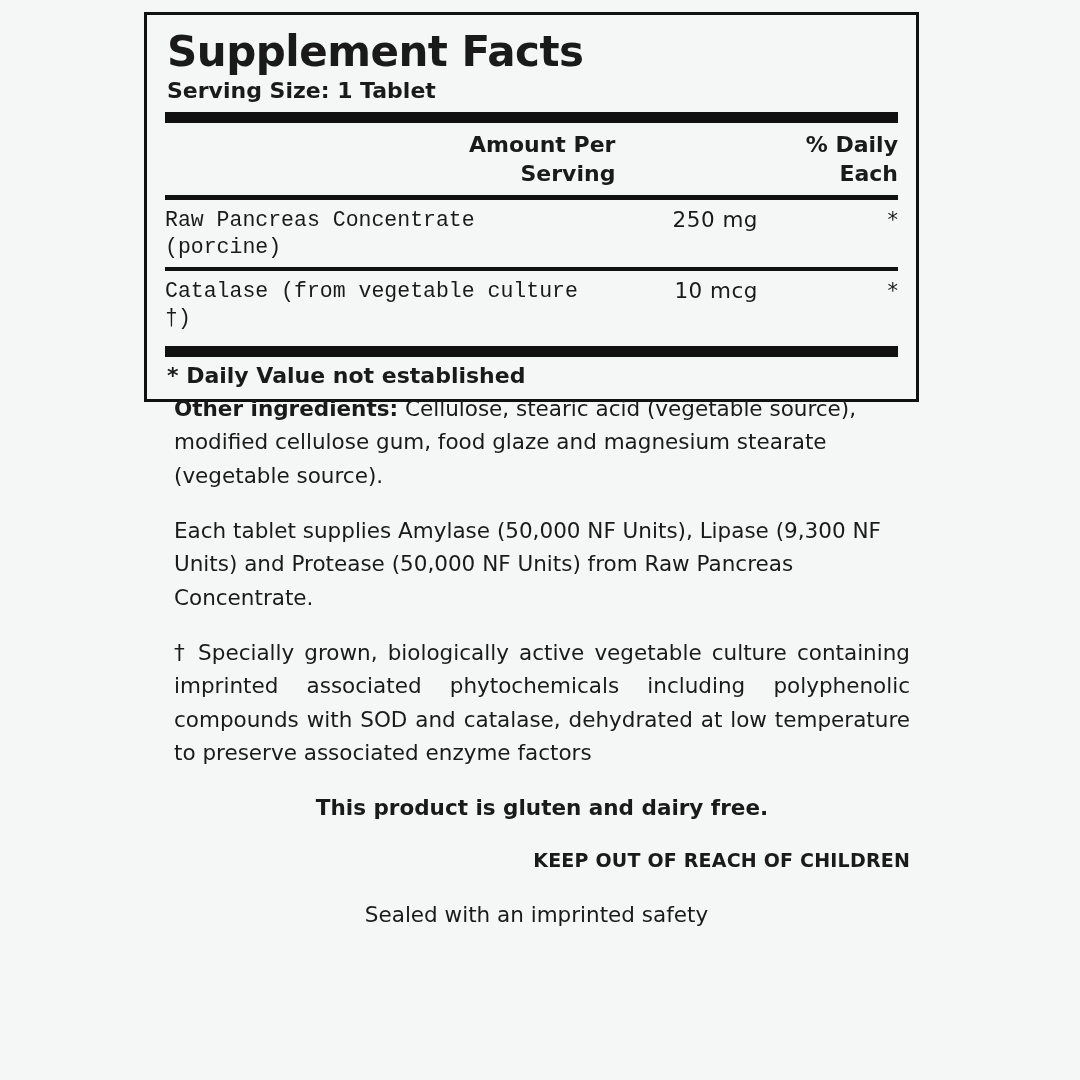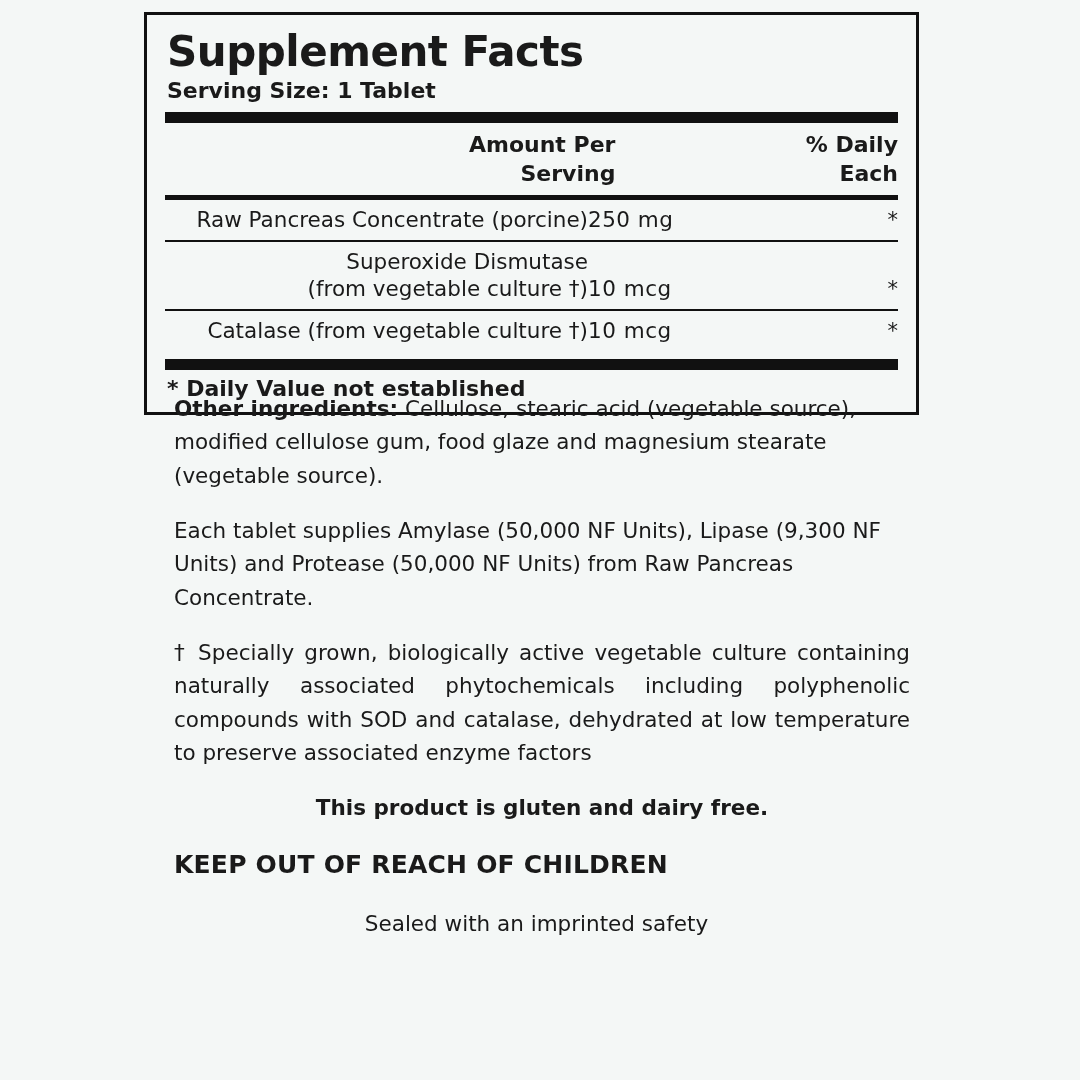--- a/index.html
+++ b/index.html
@@ -64,22 +64,23 @@
 
   table.sf-table {
     width: 100%;
     border-collapse: collapse;
     font-size: 21.5px;
   }
   table.sf-table td {
     padding: 0;
     vertical-align: top;
   }
-  .col-name { text-align: right; }
+  .col-name { text-align: left; font-family: Liberation Mono, monospace; }
   .col-amt {
+    text-align: right;
     width: 170px;
     padding-right: 40px !important;
     white-space: nowrap;
   }
   .col-dv {
     text-align: right;
     width: 100px;
     white-space: nowrap;
   }
 
@@ -139,23 +140,23 @@
   }
   .lbl-bold {
     font-weight: bold;
   }
   .center-bold {
     text-align: center;
     font-weight: bold;
     margin: 6px 0 26px 0;
   }
   .keep-out {
-    text-align: left;
-    font-weight: bold;
-    font-size: 25px;
+    text-align: right;
+    font-weight: bold;
+    font-size: 19px;
     letter-spacing: 0.2px;
     margin: 24px 0 2px 0;
   }
   .store-lines {
     text-align: center;
     font-size: 21.5px;
     line-height: 1.55;
     margin: 0 0 26px 0;
   }
 </style>
@@ -194,32 +195,20 @@
           <tr class="ing-row">
         <td class="col-name">Raw Pancreas Concentrate (porcine)</td>
         <td class="col-amt amt-val">250 mg</td>
         <td class="col-dv star">*</td>
       </tr>
     </tbody>
       </table>
 
     <div class="rule-thin"></div>
 
-    <table class="sf-table">
-      <tbody>
-          <tr class="ing-row">
-        <td class="col-name">
-          <span>Superoxide Dismutase</span>
-          <span class="ing-sub">(from vegetable culture †)</span>
-        </td>
-        <td class="col-amt amt-val" style="vertical-align:bottom;">10 mcg</td>
-        <td class="col-dv star" style="vertical-align:bottom;">*</td>
-      </tr>
-    </tbody>
-      </table>
 
     <div class="rule-thin"></div>
 
     <table class="sf-table">
       <tbody>
           <tr class="ing-row">
         <td class="col-name">Catalase (from vegetable culture †)</td>
         <td class="col-amt amt-val">10 mcg</td>
         <td class="col-dv star">*</td>
       </tr>
@@ -232,21 +221,21 @@
   </div>
 
   <div class="body-copy">
 
     <p>
       <span class="lbl-bold">Other ingredients:</span><span> Cellulose, stearic acid (vegetable source), modified cellulose gum, food glaze and magnesium stearate (vegetable source).</span>
     </p>
 
     <p>Each tablet supplies Amylase (50,000 NF Units), Lipase (9,300 NF Units) and Protease (50,000 NF Units) from Raw Pancreas Concentrate.</p>
 
-    <p class="justify">† Specially grown, biologically active vegetable culture containing naturally associated phytochemicals including polyphenolic compounds with SOD and catalase, dehydrated at low temperature to preserve associated enzyme factors</p>
+    <p class="justify">† Specially grown, biologically active vegetable culture containing imprinted associated phytochemicals including polyphenolic compounds with SOD and catalase, dehydrated at low temperature to preserve associated enzyme factors</p>
 
     <p class="center-bold">This product is gluten and dairy free.</p>
 
 
     <p class="keep-out">KEEP OUT OF REACH OF CHILDREN</p>
 
     <div class="store-lines">
       <div>Sealed with an imprinted safety</div>
 
     </div>

